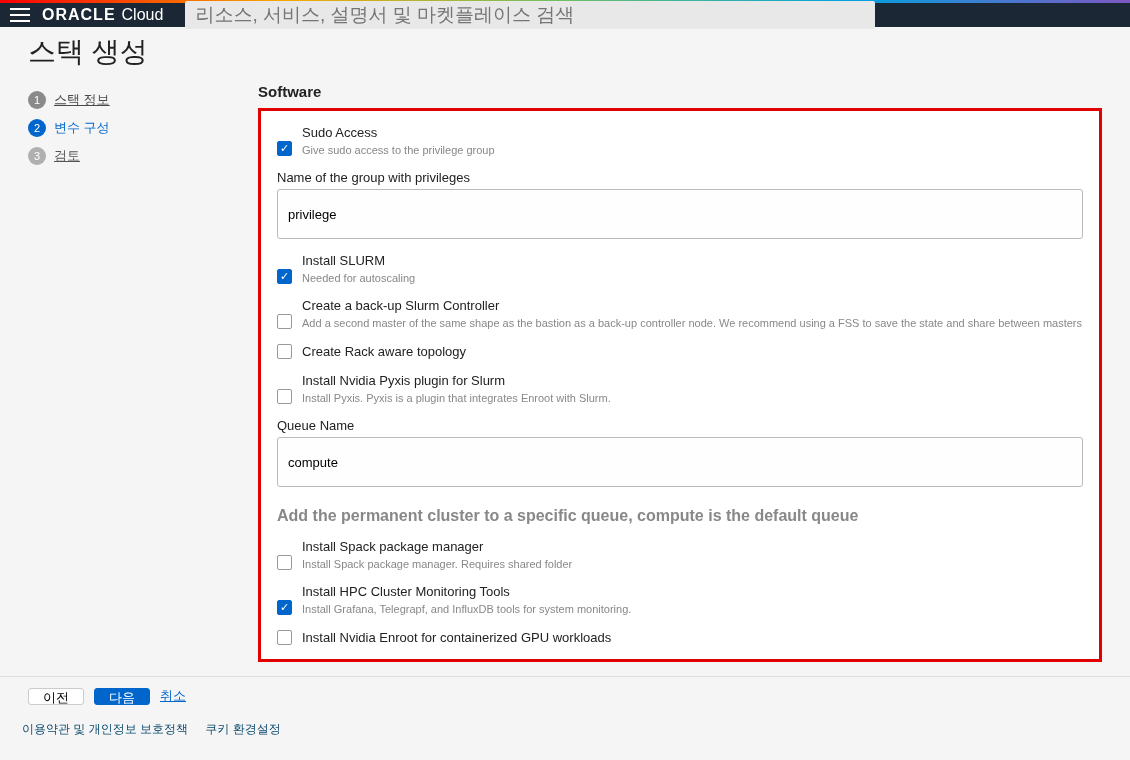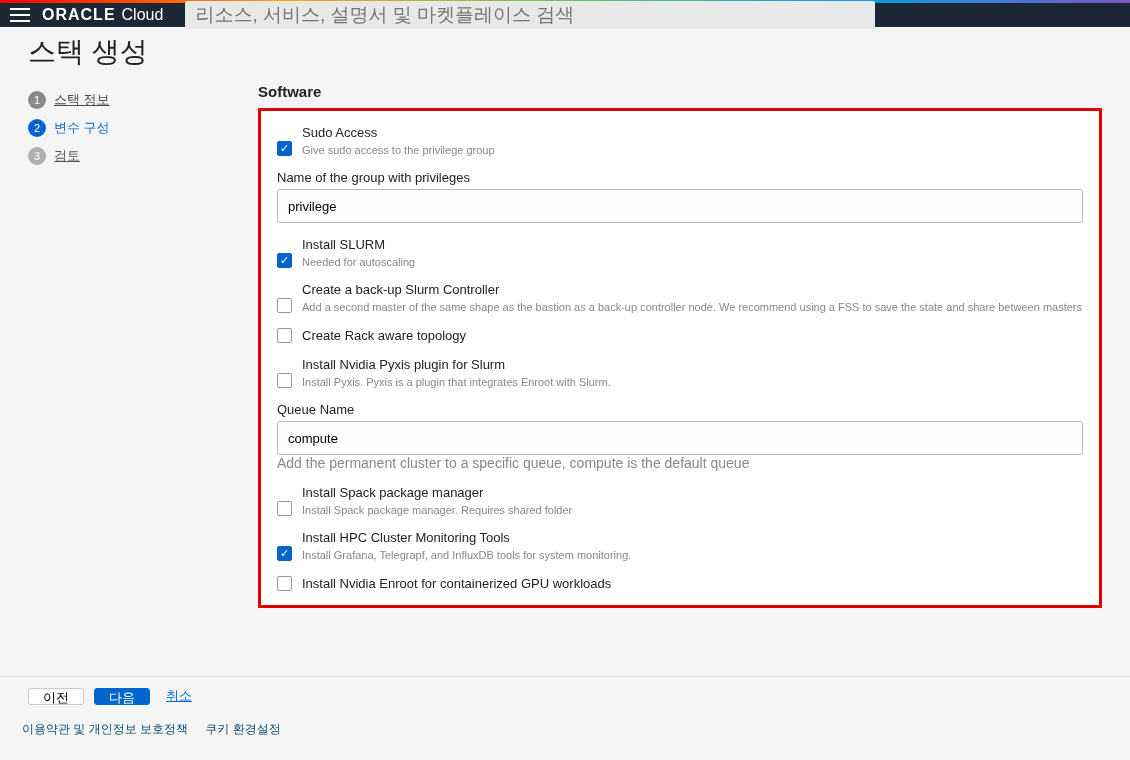--- a/index.html
+++ b/index.html
@@ -37,27 +37,27 @@
 .field { margin-bottom: 14px; }
 .checkbox-row { display: flex; align-items: flex-end; gap: 10px; }
 .cb { width: 15px; height: 15px; border: 1px solid #999; border-radius: 2px; background: #fff; flex-shrink: 0; margin-top: 1px; display: flex; align-items: center; justify-content: center; }
 .cb.checked { background: #0066cc; border-color: #0066cc; }
 .cb.checked::after { content: "✓"; color: #fff; font-size: 11px; line-height: 1; }
 .cb-content { flex: 1; }
 .cb-label { font-size: 13px; color: #222; }
 .cb-help { font-size: 11px; color: #888; margin-top: 4px; }
 
 .text-label { font-size: 13px; color: #222; margin-bottom: 4px; }
-.text-input { width: 100%; height: 34px; border: 1px solid #bbb; border-radius: 3px; padding: 0 10px; font-size: 13px; background: #fefefe; }
-.text-help { font-size: 14px; color: #888; margin-top: 0; }
+.text-input { width: 100%; height: 50px; border: 1px solid #bbb; border-radius: 3px; padding: 0 10px; font-size: 13px; background: #fefefe; }
+.text-help { font-size: 16px; color: #888; margin-top: 20px; font-weight: bold; }
 
 .footer-bar { padding: 10px 28px; border-top: 1px solid #ddd; background: #f5f5f5; display: flex; align-items: center; gap: 10px; }
 .btn { height: 17px; padding: 0 14px; font-size: 13px; border-radius: 3px; cursor: pointer; border: 1px solid #ccc; background: #fff; }
 .btn.primary { background: #0066cc; color: #fff; border-color: #0066cc; }
-.link-cancel { color: #0066cc; text-decoration: underline; font-size: 13px; cursor: pointer; margin-left: 6px; }
+.link-cancel { color: #0066cc; text-decoration: underline; font-size: 13px; cursor: pointer; }
 
 .footer-links { padding: 6px 22px; font-size: 12px; }
 .footer-links a { color: #0c4a6e; text-decoration: none; margin-right: 14px; }
 </style>
 </head>
 <body>
 
 <div class="top-stripe"></div>
 
 <div class="header">

